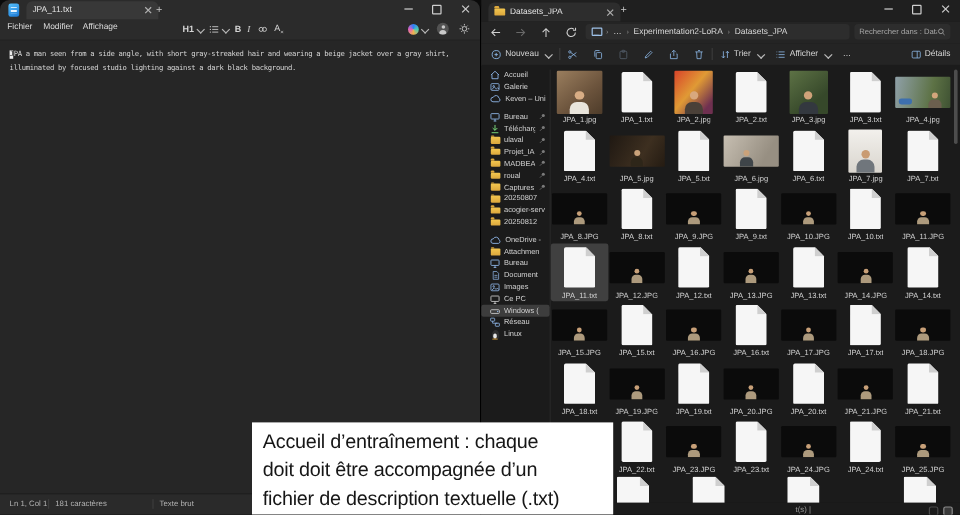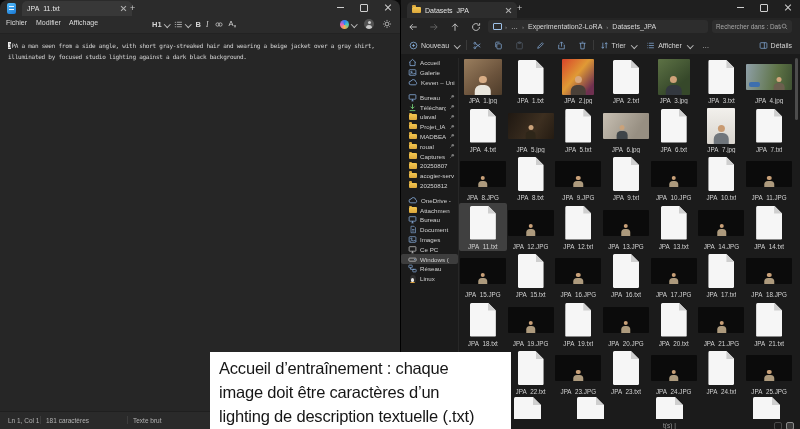--- a/index.html
+++ b/index.html
@@ -962,17 +962,17 @@
     </div>
     <div class="ex-status">
       <span style="position:absolute;left:262px;top:3px">t(s)  |</span>
       <span class="vt" style="right:18px"></span>
       <span class="vt active" style="right:6px"></span>
     </div>
   </section>
 
   <div id="caption">
     <div class="cap-line">Accueil d’entraînement : chaque</div>
-    <div class="cap-line">image doit être caractères d’un</div>
-    <div class="cap-line">lighting de description textuelle (.txt)</div>
+    <div class="cap-line">doit doit être accompagnée d’un</div>
+    <div class="cap-line">fichier de description textuelle (.txt)</div>
   </div>
 
 </div>
 
 </body></html>

